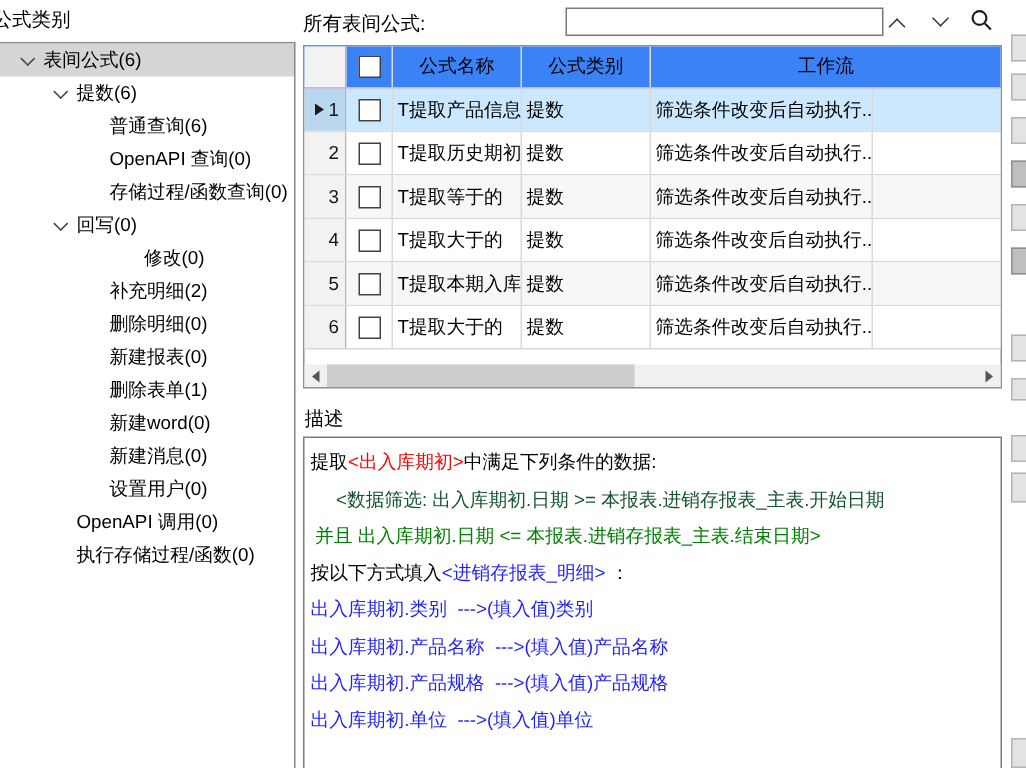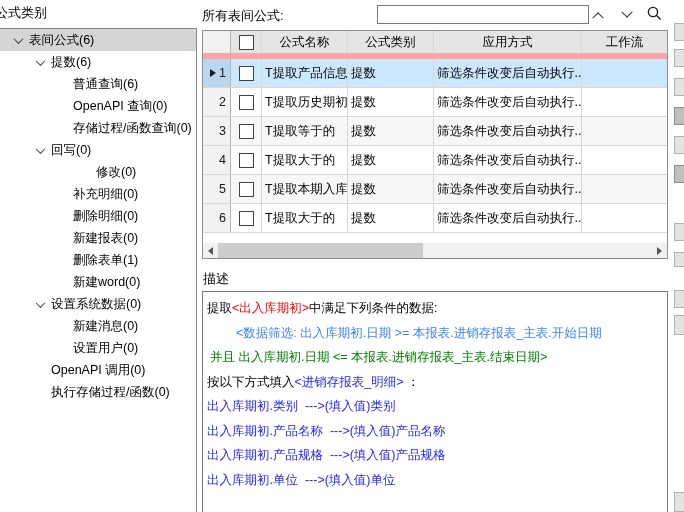--- a/index.html
+++ b/index.html
@@ -18,21 +18,21 @@
   
   .topbar-label{position:absolute;left:202px;top:7px;font-size:13px;}
   .search-input{position:absolute;left:377px;top:5px;width:204px;height:17px;border:1px solid #7a7a7a;font-size:12px;padding:0 3px;outline:none;background:#fff;}
   .mini-btn{position:absolute;top:6px;width:22px;height:18px;display:flex;align-items:center;justify-content:center;background:transparent;border:none;cursor:pointer;}
   .chev-up{width:7px;height:7px;border-right:1.6px solid #333;border-bottom:1.6px solid #333;transform:rotate(-135deg) translate(-2px,-2px);}
   .chev-dn{width:7px;height:7px;border-right:1.6px solid #333;border-bottom:1.6px solid #333;transform:rotate(45deg) translate(-2px,-2px);}
 
   
   .grid{position:absolute;left:202px;top:30px;width:466px;height:229px;border:1px solid #8f8f8f;background:#fff;box-sizing:border-box;}
   .g-row{display:flex;height:29px;box-sizing:border-box;}
-  .g-head{height:28px;border-bottom:6px solid #fca5a5;background:#e5e5e5;}
+  .g-head{height:28px;border-bottom:1px solid #fca5a5;background:#3b82f6;}
   .g-cell{box-sizing:border-box;border-right:1px solid #d9d9d9;display:flex;align-items:center;overflow:hidden;white-space:nowrap;font-size:12.5px;padding:0 3px;}
   .c0{width:28px;flex:0 0 28px;justify-content:flex-end;background:#f2f2f2;border-right:1px solid #b5b5b5;padding-right:4px;}
   .c1{width:31px;flex:0 0 31px;justify-content:center;}
   .c2{width:86px;flex:0 0 86px;}
   .c3{width:86px;flex:0 0 86px;}
   .c4{width:148px;flex:0 0 148px;}
   .c5{flex:1 1 auto;border-right:none;}
   .g-head .g-cell{justify-content:center;background:transparent;font-size:12.5px;}
   .g-head .c0{background:#f2f2f2;}
   .body-row{border-bottom:1px solid #d9d9d9;}
@@ -111,21 +111,21 @@
         <div class="tree-item" style="padding-left: 52px; gap: 23px;">
     <span class="chev-box">
             <span class="chev" style="visibility: hidden;"></span>
           </span>
     <span class="tree-label">修改(0)</span>
   </div>
         <div class="tree-item" style="padding-left: 52px;">
     <span class="chev-box">
             <span class="chev" style="visibility: hidden;"></span>
           </span>
-    <span class="tree-label">补充明细(0)</span>
+    <span class="tree-label">补充明细(2)</span>
   </div>
         <div class="tree-item" style="padding-left: 52px;">
     <span class="chev-box">
             <span class="chev" style="visibility: hidden;"></span>
           </span>
     <span class="tree-label">删除明细(0)</span>
   </div>
         <div class="tree-item" style="padding-left: 52px;">
     <span class="chev-box">
             <span class="chev" style="visibility: hidden;"></span>
@@ -136,26 +136,20 @@
     <span class="chev-box">
             <span class="chev" style="visibility: hidden;"></span>
           </span>
     <span class="tree-label">删除表单(1)</span>
   </div>
         <div class="tree-item" style="padding-left: 52px;">
     <span class="chev-box">
             <span class="chev" style="visibility: hidden;"></span>
           </span>
     <span class="tree-label">新建word(0)</span>
-  </div>
-        <div class="tree-item" style="padding-left: 30px;">
-    <span class="chev-box">
-            <span class="chev"></span>
-          </span>
-    <span class="tree-label">设置系统数据(0)</span>
   </div>
         <div class="tree-item" style="padding-left: 52px;">
     <span class="chev-box">
             <span class="chev" style="visibility: hidden;"></span>
           </span>
     <span class="tree-label">新建消息(0)</span>
   </div>
         <div class="tree-item" style="padding-left: 52px;">
     <span class="chev-box">
             <span class="chev" style="visibility: hidden;"></span>
@@ -193,21 +187,20 @@
   </div>
 
   <div class="grid">
     <div class="g-row g-head">
       <div class="g-cell c0"></div>
       <div class="g-cell c1">
         <span class="cbx"></span>
       </div>
       <div class="g-cell c2">公式名称</div>
       <div class="g-cell c3">公式类别</div>
-      <div class="g-cell c4">应用方式</div>
       <div class="g-cell c5">工作流</div>
     </div>
     <div id="grid-body">
         <div class="g-row body-row selected">
     <div class="g-cell c0">
       <span class="sel-arrow" style="display: inline-block;"></span>
       <span class="rownum">1</span>
     </div>
     <div class="g-cell c1">
       <span class="cbx"></span>
@@ -291,21 +284,21 @@
       <div class="hs-thumb"></div>
       <div class="hs-arrow hs-right">
           <span class="tri-r"></span>
         </div>
     </div>
   </div>
 
   <div class="desc-label">描述</div>
   <div class="desc-panel" id="desc-panel">
       <div class="desc-line" style="padding-left: 4px;"><span style="color: rgb(0, 0, 0);">提取</span><span style="color: rgb(255, 0, 0);">&lt;出入库期初&gt;</span><span style="color: rgb(0, 0, 0);">中满足下列条件的数据:</span></div>
-      <div class="desc-line" style="padding-left: 21px;"><span style="color: #3b82f6; margin-left: 12px;">&lt;数据筛选: 出入库期初.日期 &gt;= 本报表.进销存报表_主表.开始日期</span></div>
+      <div class="desc-line" style="padding-left: 21px;"><span style="color: #14532d;">&lt;数据筛选: 出入库期初.日期 &gt;= 本报表.进销存报表_主表.开始日期</span></div>
       <div class="desc-line" style="padding-left: 7px;"><span style="color: rgb(0, 128, 0);">并且 出入库期初.日期 &lt;= 本报表.进销存报表_主表.结束日期&gt;</span></div>
       <div class="desc-line" style="padding-left: 4px;"><span style="color: rgb(0, 0, 0);">按以下方式填入</span><span style="color: rgb(31, 31, 255);">&lt;进销存报表_明细&gt;</span><span style="color: rgb(0, 0, 0);"> ：</span></div>
       <div class="desc-line" style="padding-left: 4px;"><span style="color: rgb(31, 31, 255);">出入库期初.类别  ---&gt;(填入值)类别</span></div>
       <div class="desc-line" style="padding-left: 4px;"><span style="color: rgb(31, 31, 255);">出入库期初.产品名称  ---&gt;(填入值)产品名称</span></div>
       <div class="desc-line" style="padding-left: 4px;"><span style="color: rgb(31, 31, 255);">出入库期初.产品规格  ---&gt;(填入值)产品规格</span></div>
       <div class="desc-line" style="padding-left: 4px;"><span style="color: rgb(31, 31, 255);">出入库期初.单位  ---&gt;(填入值)单位</span></div>
     </div>
 
   <div id="side-buttons">
       <div class="side-btn" style="top: 23px; height: 18px;"></div>

